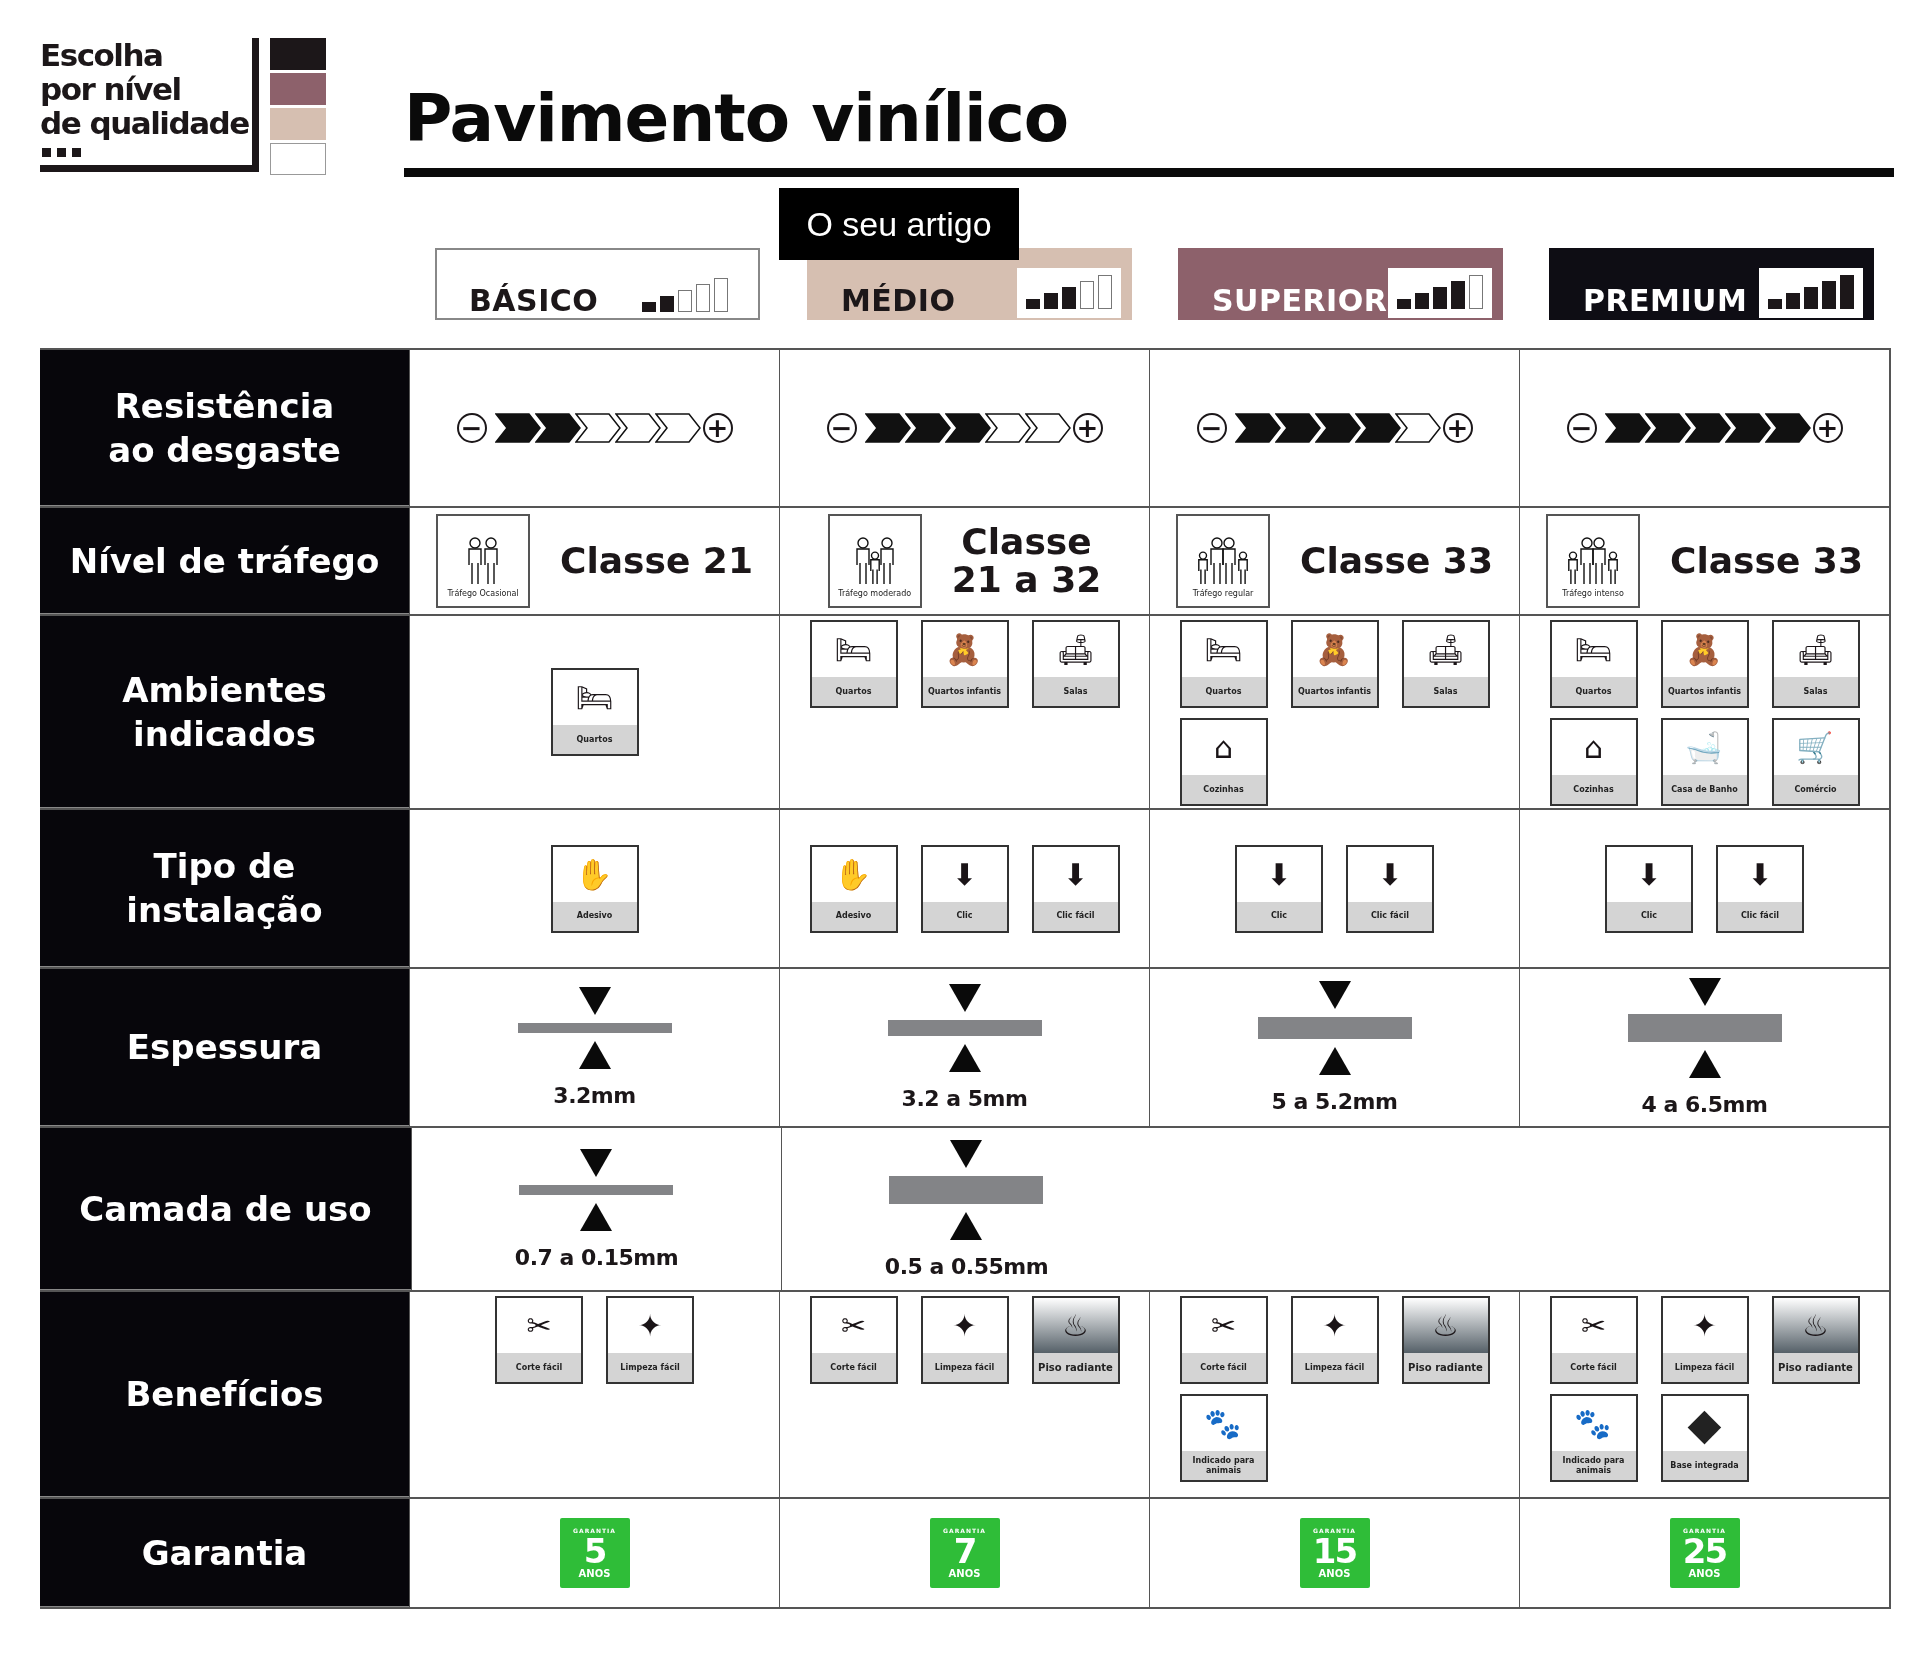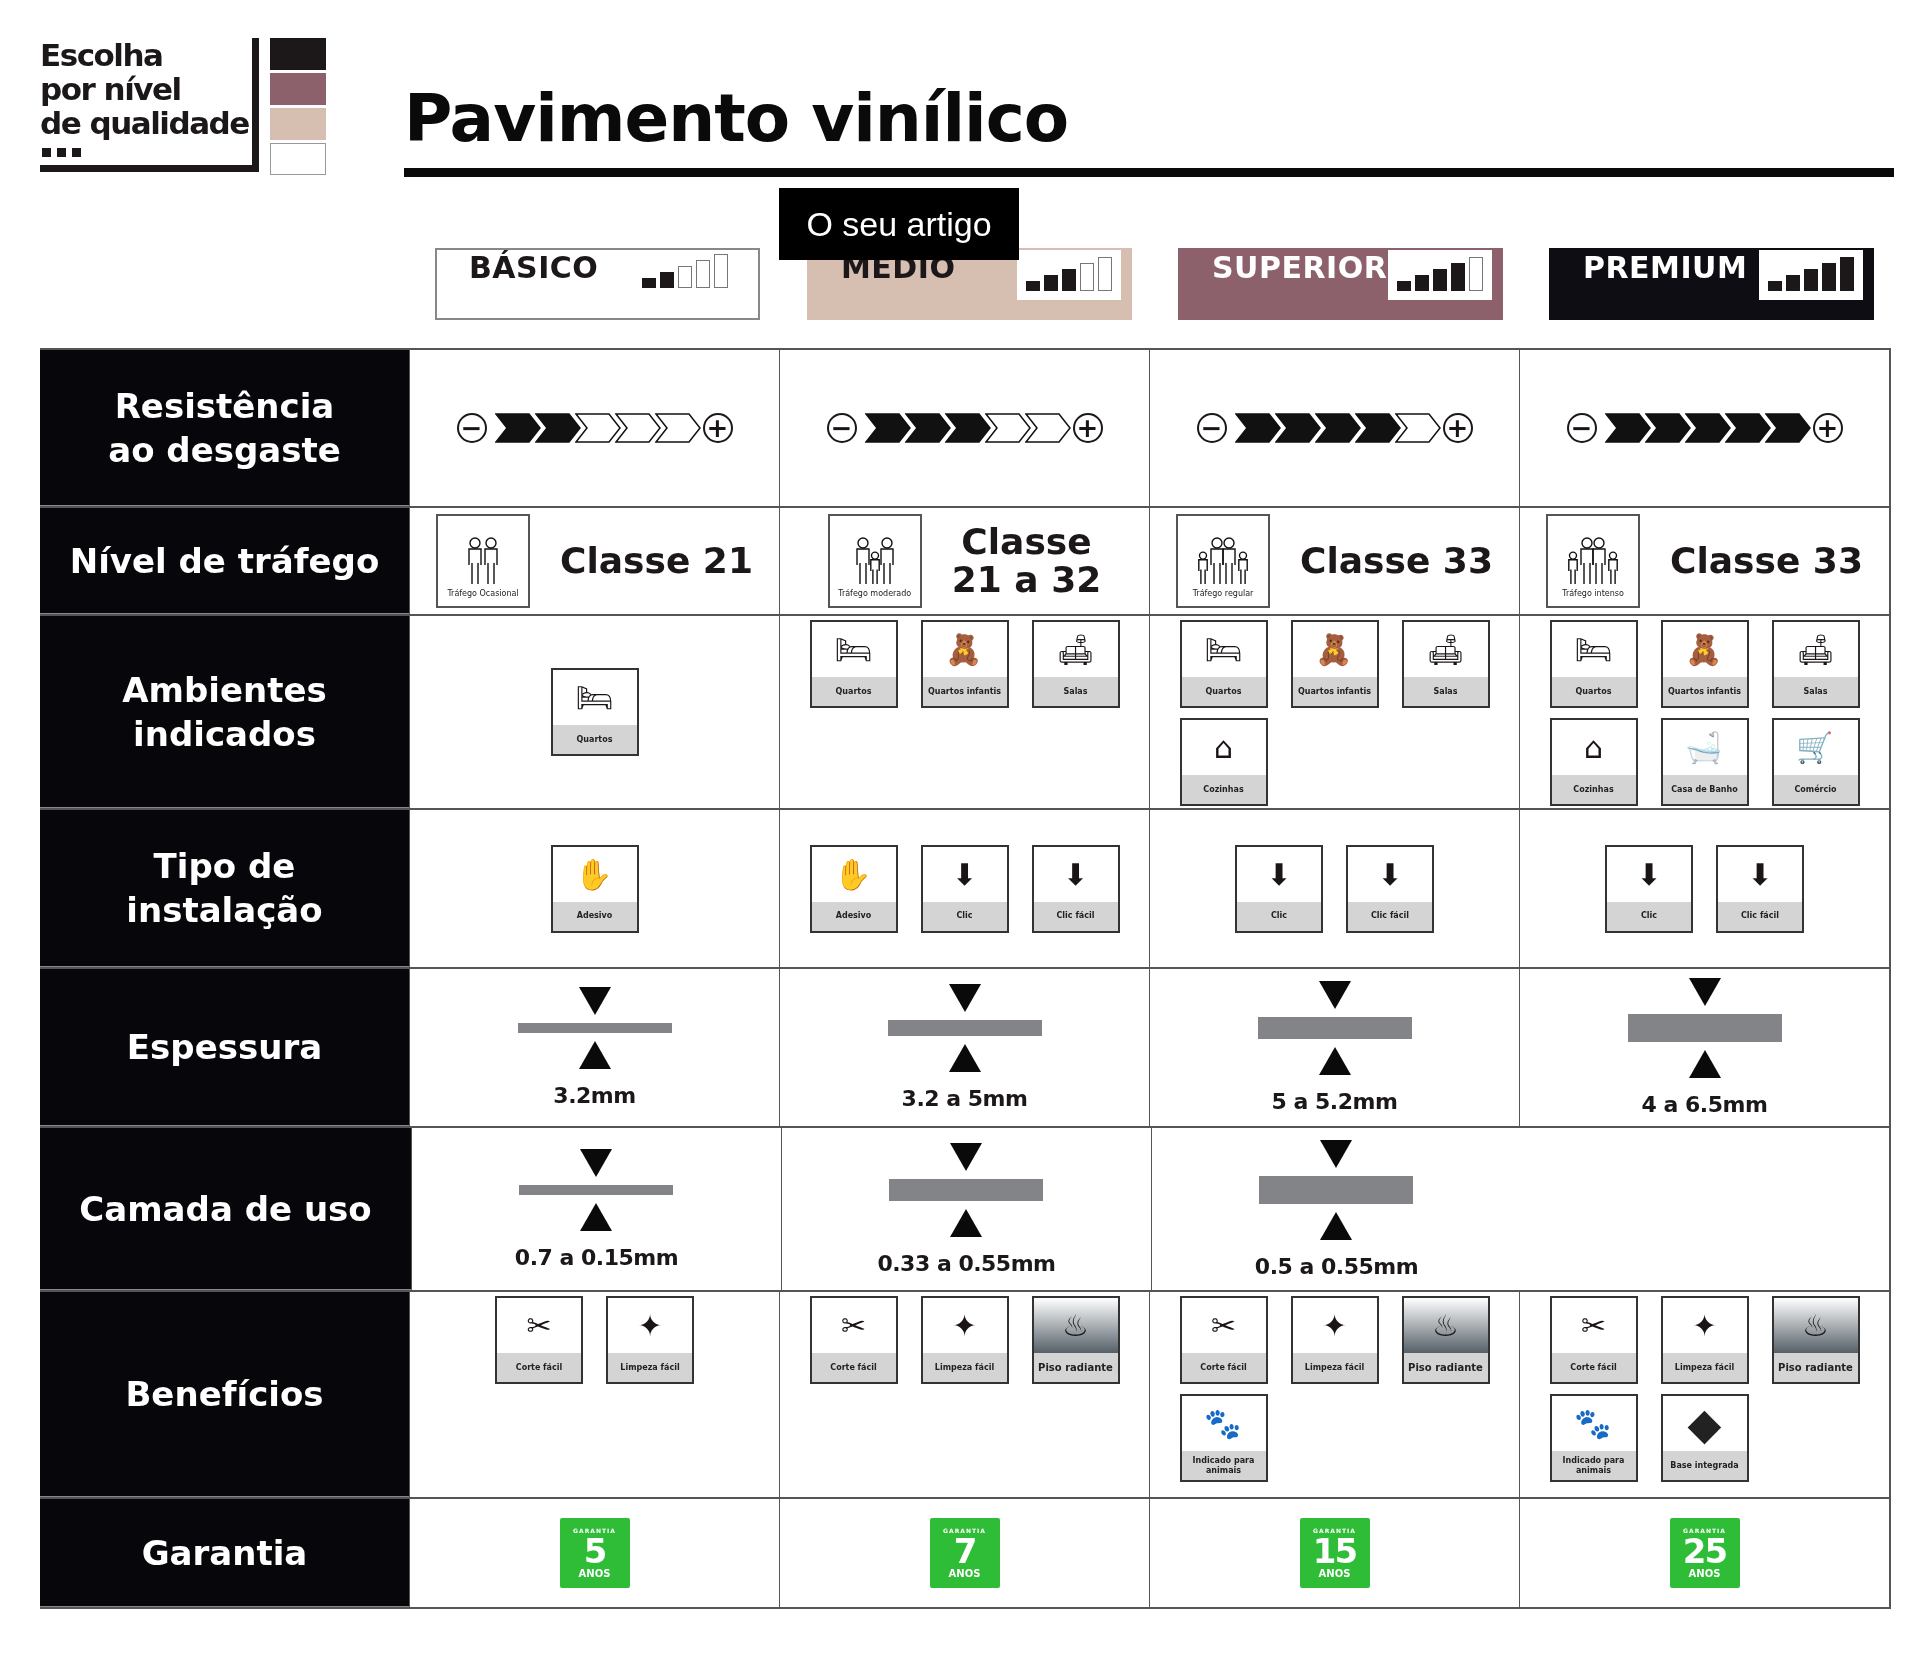--- a/index.html
+++ b/index.html
@@ -13,21 +13,21 @@
   .logo-dots span { width: 9px; height: 9px; background: #1c1719; display: block; }
   .logo-corner-v { position: absolute; left: 212px; top: 0; width: 7px; height: 134px; background: #1c1719; }
   .logo-corner-h { position: absolute; left: 0; top: 127px; width: 219px; height: 7px; background: #1c1719; }
   .swatches { position: absolute; left: 270px; top: 38px; width: 56px; display: flex; flex-direction: column; gap: 3px; }
   .swatch { width: 56px; height: 32px; }
 
   .page-title { position: absolute; left: 404px; top: 80px; font-size: 66px; font-weight: bold; letter-spacing: -1px; color: #0a0a0a; }
   .title-rule { position: absolute; left: 404px; top: 168px; width: 1490px; height: 9px; background: #0a0a0a; }
 
   
-  .level-tab { position: absolute; top: 248px; height: 72px; display: flex; align-items: flex-start; }
+  .level-tab { position: absolute; top: 248px; height: 72px; display: flex; align-items: flex-end; }
   .level-label { font-weight: bold; font-size: 30px; letter-spacing: 0.5px; }
   .level-bars { display: flex; align-items: flex-end; gap: 4px; height: 32px; }
   .bar { width: 14px; border: 1.5px solid #1c1719; }
   .bar.on { background: #1c1719; }
   .bar.off { background: #fff; border-color: #777; border-width: 1px; }
 
   .your-item { position: absolute; left: 779px; top: 188px; width: 240px; height: 72px; background: #000; color: #fff; font-size: 34px; display: flex; align-items: center; justify-content: center; font-family: "Liberation Sans", sans-serif; }
 
   
   .grid { position: absolute; left: 40px; top: 348px; width: 1851px; border-top: 2px solid #555; border-right: 2px solid #555; }
@@ -532,28 +532,20 @@
           <div class="thick">
             <div class="tri-down"></div>
             <div class="slab" style="height: 10px;"></div>
             <div class="tri-up"></div>
             <div class="thick-val">0.7 a 0.15mm</div>
           </div>
         </div>
         <div class="cell">
           <div class="thick">
             <div class="tri-down"></div>
-            <div class="slab" style="height: 22px;"></div>
-            <div class="tri-up"></div>
-            <div class="thick-val">0.33 a 0.55mm</div>
-          </div>
-        </div>
-        <div class="cell">
-          <div class="thick">
-            <div class="tri-down"></div>
             <div class="slab" style="height: 28px;"></div>
             <div class="tri-up"></div>
             <div class="thick-val">0.5 a 0.55mm</div>
           </div>
         </div>
       </div>
   </div>
   <div class="row" style="height:207px">
     <div class="row-head">Benefícios</div>
     <div id="benefit-cells" style="display:flex">

